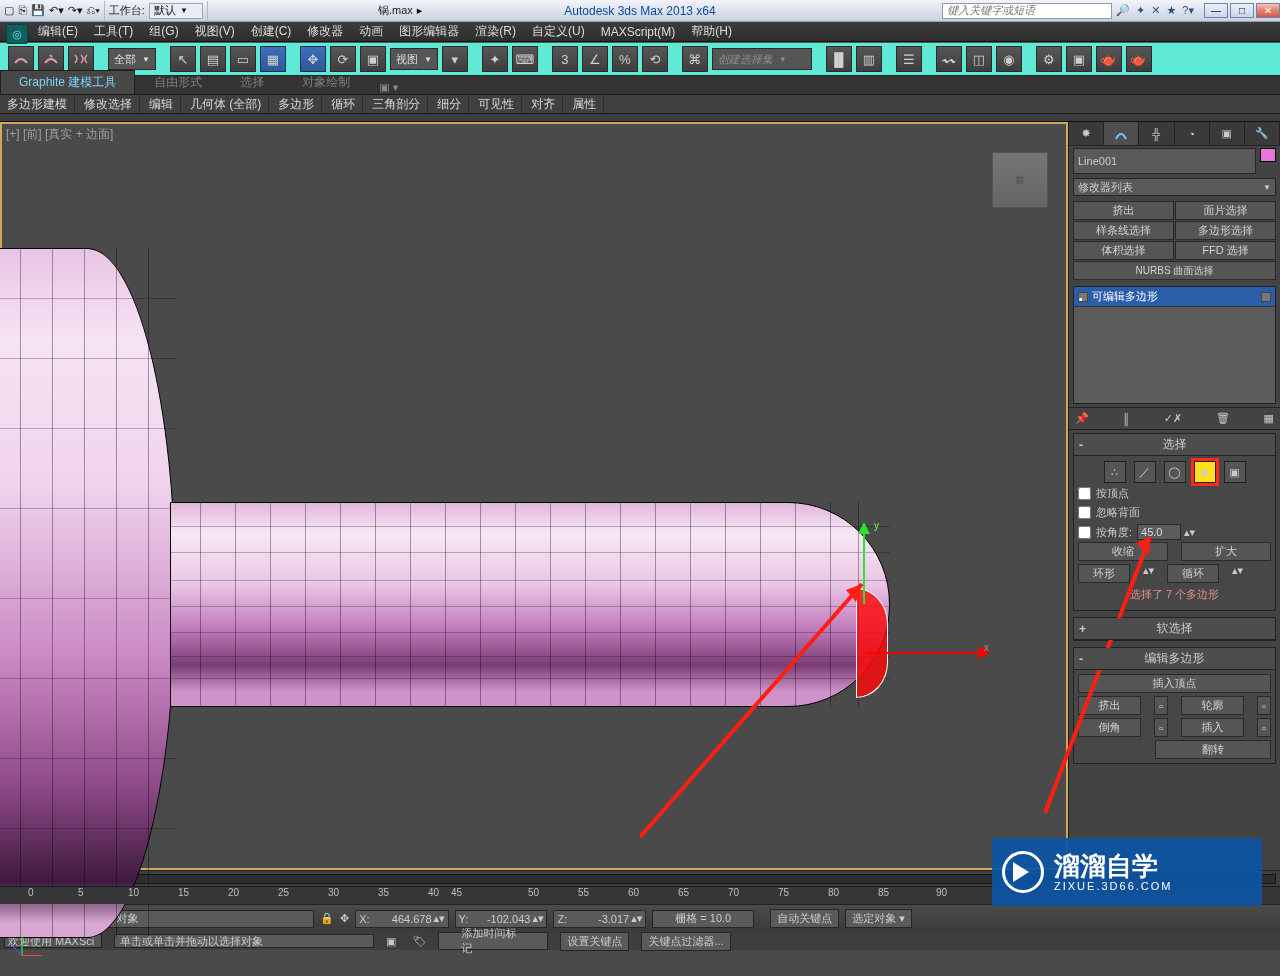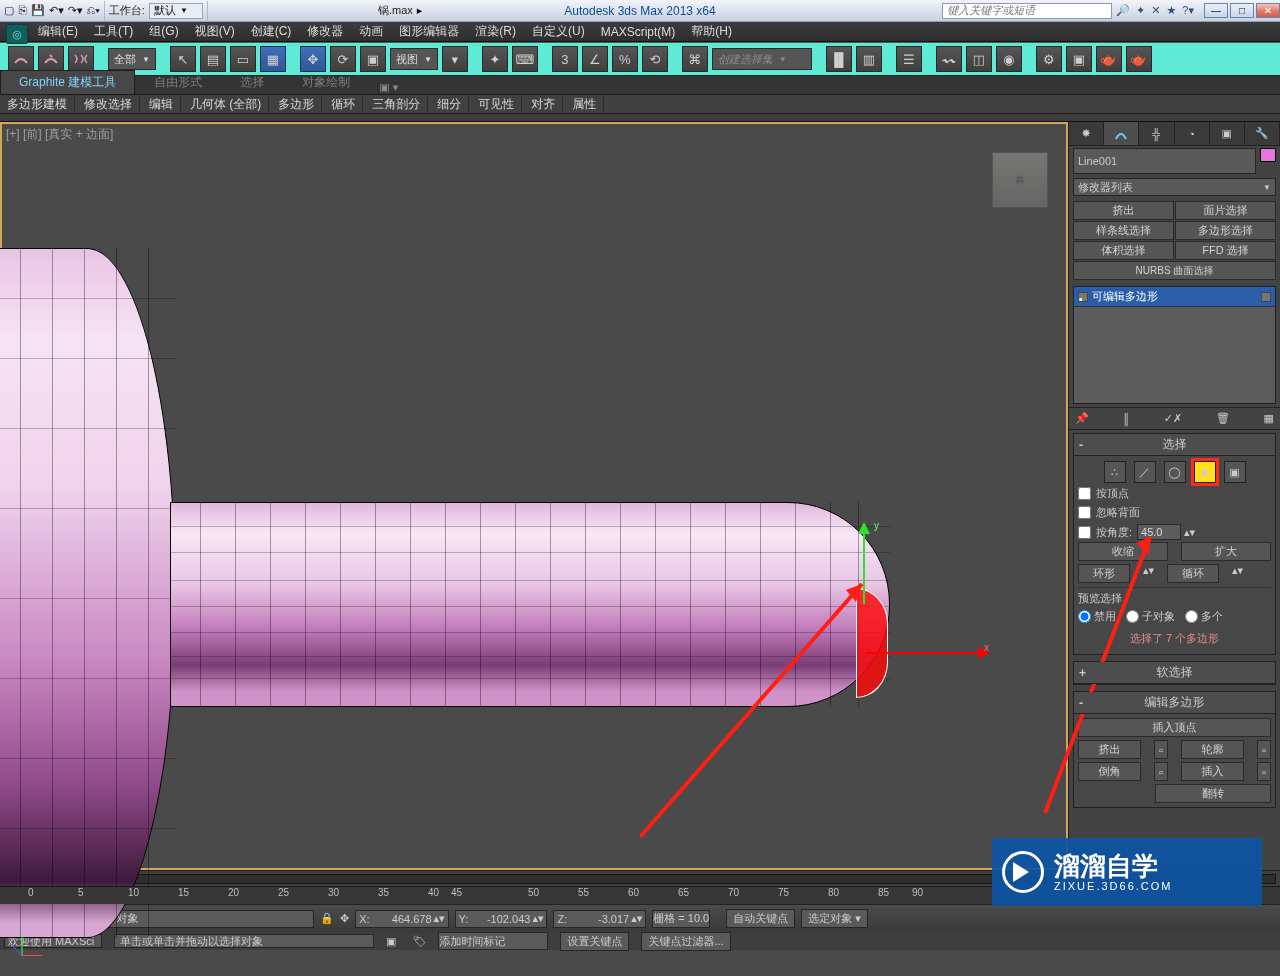--- a/index.html
+++ b/index.html
@@ -110,21 +110,21 @@
 
   .time-ruler { height:18px; background:#363636; position:relative; border-top:1px solid #1a1a1a;}
   .time-ruler .tick { position:absolute; top:0; color:#bfbfbf; font-size:10px;}
 
   
   .statbar1 { height:28px; background:linear-gradient(#4b4b4b,#3a3a3a); display:flex; align-items:center; padding:0 4px; gap:6px; border-top:1px solid #222;}
   .key-icons { display:flex; gap:4px;}
   .coord { display:flex; align-items:center; gap:2px; background:#5a5a5a; border:1px solid #262626; height:18px; padding:0 3px;}
   .coord .lbl{color:#ccc;}
   .coord .val{ width:60px; text-align:right;}
-  .gridcell { background:#5a5a5a; border:1px solid #262626; height:18px; padding:0 0; display:flex; align-items:center;}
+  .gridcell { background:#5a5a5a; border:1px solid #262626; height:18px; padding:0 22px; display:flex; align-items:center;}
   .autokey { background:#5a5a5a; border:1px solid #262626; padding:1px 6px;}
 
   .statbar2 { height:18px; background:#3e3e3e; display:flex; align-items:center; padding:0 4px; gap:12px; font-size:11px;}
   .minileft { width:98px; background:#555; border:1px solid #222; height:14px; display:flex; align-items:center; padding:0 3px;}
 
   
   .watermark { position:absolute; right:18px; bottom:70px; width:270px; height:68px; background:rgba(12,85,164,0.92); display:flex; align-items:center; gap:10px; padding:0 10px; border-radius:3px; }
   .watermark .play{ width:42px; height:42px; border:3px solid #fff; border-radius:50%; display:flex; align-items:center; justify-content:center;}
   .watermark .play::after{content:""; border:10px solid transparent; border-left:16px solid #fff; margin-left:5px;}
   .watermark .txt { color:#fff; line-height:1.1;}
@@ -444,37 +444,20 @@
         <div class="twin">
           <div class="pbtn">收缩</div>
           <div class="pbtn">扩大</div>
         </div>
         <div class="twin" style="margin-top:3px">
           <div class="pbtn" style="flex:0 0 52px">环形</div>
             <span>▴▾</span>
           <div class="pbtn" style="flex:0 0 52px">循环</div>
             <span>▴▾</span>
         </div>
-        <div style="margin-top:4px; border-top:1px solid #333; padding-top:3px">
-          <div>预览选择</div>
-          <div class="rad">
-            <label>
-                <input type="radio" checked="" style="">
-                <span>禁用</span>
-              </label>
-            <label>
-                <input type="radio" style="">
-                <span>子对象</span>
-              </label>
-            <label>
-                <input type="radio" style="">
-                <span>多个</span>
-              </label>
-          </div>
-        </div>
         <div class="sel-status">选择了 7 个多边形</div>
       </div>
     </div>
 
     <div class="rollout">
       <div class="roll-head">
           <span class="pm">+</span>
           <span>软选择</span>
         </div>
     </div>
@@ -522,21 +505,21 @@
   <span class="tick" style="left:428px">40</span>
   <span class="tick" style="left:451px">45</span>
   <span class="tick" style="left:528px">50</span>
   <span class="tick" style="left:578px">55</span>
   <span class="tick" style="left:628px">60</span>
   <span class="tick" style="left:678px">65</span>
   <span class="tick" style="left:728px">70</span>
   <span class="tick" style="left:778px">75</span>
   <span class="tick" style="left:828px">80</span>
   <span class="tick" style="left:878px">85</span>
-  <span class="tick" style="left:912px">90</span>
+  <span class="tick" style="left:936px">90</span>
 </div>
 
 <div class="statbar1">
   <div class="key-icons">
     <span style="color:#d33">🔑</span>
     <span>🔑</span>
     <span>⏷</span>
   </div>
   <div style="flex:0 0 260px; border:1px solid #262626; background:#5a5a5a; height:18px; padding:0 5px; display:flex; align-items:center">
       <span>选择了 1 个对象</span>

